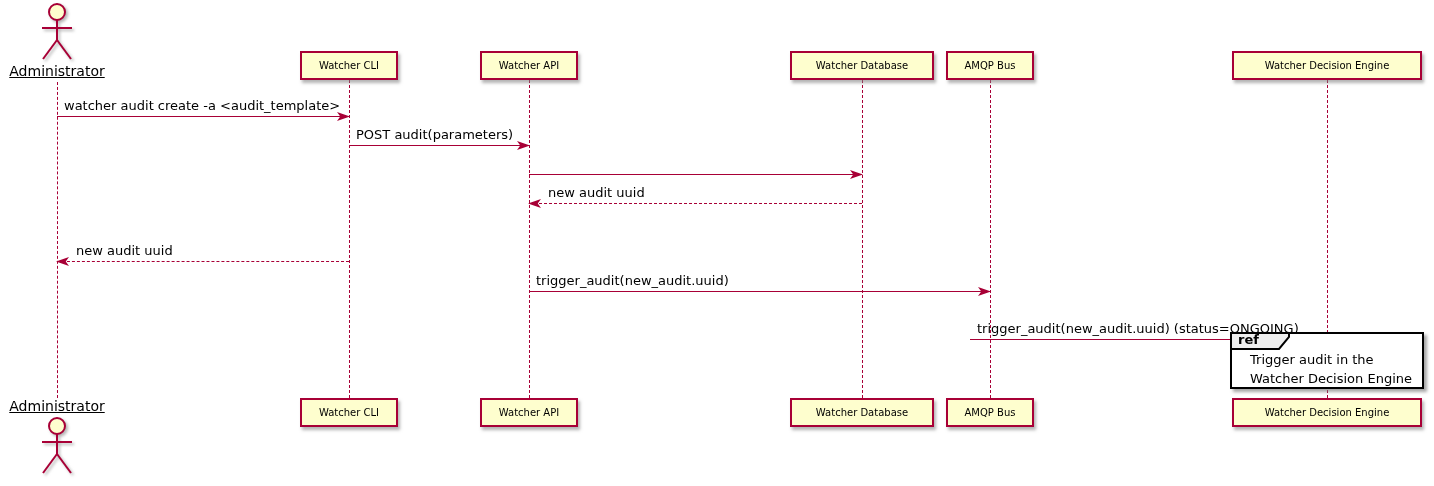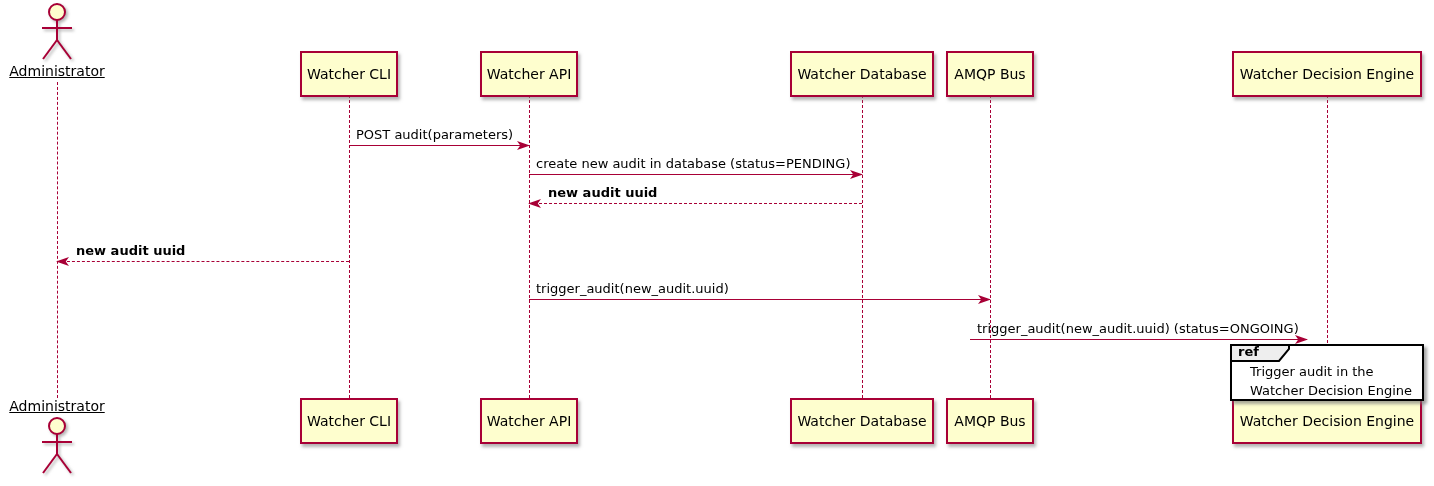--- a/index.html
+++ b/index.html
@@ -23,46 +23,46 @@
     overflow: hidden;
     color: var(--text);
   }
   .lifeline {
     position: absolute;
     width: 0;
     border-left: 1px dashed var(--stroke);
   }
   .pbox {
     position: absolute;
-    height: 46px;
+    height: 29px;
     background: var(--participant-fill);
     border: 2px solid var(--stroke);
     box-shadow: 2px 3px 3px rgba(130,130,130,0.6);
     display: flex;
     align-items: center;
     justify-content: center;
-    font-size: 14px;
+    font-size: 10px;
     color: var(--text);
     white-space: nowrap;
   }
   .actor-label {
     position: absolute;
     transform: translateX(-50%);
     font-size: 14px;
     color: var(--text);
     white-space: nowrap;
     text-decoration: underline;
   }
   .stick { position: absolute; filter: drop-shadow(2px 2px 1.5px rgba(130,130,130,0.6)); }
   .msg {
     position: absolute;
     height: 22px;
   }
   .msg.solid  { border-bottom: 1px solid var(--stroke); }
-  .msg.dashed { border-bottom: 1px dashed var(--stroke); font-weight: bold; }
+  .msg.dashed { border-bottom: 1px dashed var(--stroke); }
   .msg-label {
     position: absolute;
     bottom: 3px;
     font-size: 13px;
     color: var(--text);
     white-space: nowrap;
   }
   .msg.right .msg-label { left: 7px; }
   .msg.left  .msg-label { left: 19px; }
   .arr {
@@ -107,37 +107,40 @@
 
 <div class="canvas">
 
   <div class="lifeline" style="left:57px;  top:82px; height:316px;"></div>
   <div class="lifeline" style="left:349px; top:80px; height:318px;"></div>
   <div class="lifeline" style="left:529px; top:80px; height:318px;"></div>
   <div class="lifeline" style="left:862px; top:80px; height:318px;"></div>
   <div class="lifeline" style="left:990px; top:80px; height:318px;"></div>
   <div class="lifeline" style="left:1327px;top:80px; height:318px;"></div>
 
+  <div class="msg solid right" style="left:57px;  top:95px;  width:292px;">
+    <span class="msg-label">watcher audit create -a &lt;audit_template&gt;</span>
+    <span class="arr arr-r"></span>
+  </div>
   <div class="msg solid right" style="left:349px; top:124px; width:180px;text-align:center;">
     <span class="msg-label">POST audit(parameters)</span>
     <span class="arr arr-r"></span>
   </div>
   <div class="msg solid right" style="left:529px; top:153px; width:333px;">
-    <span class="msg-label">create new audit in database (status=PENDING)</span>
     <span class="arr arr-r"></span>
   </div>
   <div class="msg dashed left" style="left:529px; top:182px; width:333px;">
     <span class="msg-label">new audit uuid</span>
     <span class="arr arr-l"></span>
   </div>
   <div class="msg dashed left" style="left:57px;  top:240px; width:292px;">
     <span class="msg-label">new audit uuid</span>
     <span class="arr arr-l"></span>
   </div>
-  <div class="msg solid right" style="left:529px; top:278px; width:461px;">
+  <div class="msg solid right" style="left:529px; top:270px; width:461px;">
     <span class="msg-label">trigger_audit(new_audit.uuid)</span>
     <span class="arr arr-r"></span>
   </div>
   <div class="msg solid right" style="left:970px; top:298px; width:337px;margin-top:20px;">
     <span class="msg-label">trigger_audit(new_audit.uuid) (status=ONGOING)</span>
     <span class="arr arr-r"></span>
   </div>
 
   <div class="pbox" style="left:300px;  top:51px; width:98px;">
       <span>Watcher CLI</span>
@@ -182,21 +185,21 @@
 
   <div class="actor-label" style="left:57px; top:398px;">Administrator</div>
   <svg class="stick" style="left:37px; top:415px;" width="40" height="62" viewBox="0 0 40 62">
     <circle cx="20" cy="11" r="8" style="fill:var(--participant-fill); stroke:var(--stroke);" stroke-width="2"></circle>
     <line x1="20" y1="19" x2="20" y2="39" style="stroke:var(--stroke);" stroke-width="2"></line>
     <line x1="5" y1="27" x2="35" y2="27" style="stroke:var(--stroke);" stroke-width="2"></line>
     <line x1="20" y1="39" x2="6" y2="58" style="stroke:var(--stroke);" stroke-width="2"></line>
     <line x1="20" y1="39" x2="34" y2="58" style="stroke:var(--stroke);" stroke-width="2"></line>
   </svg>
 
-  <div class="refbox" style="left:1230px; top:344px; width:194px; height:57px;">
+  <div class="refbox" style="left:1230px; top:332px; width:194px; height:57px;">
     <div class="ref-tab">
       <svg width="64" height="19" viewBox="0 0 64 19">
         <path d="M1,1 L59,1 L59,5 L49,17 L1,17 Z" style="fill:var(--ref-tab-fill); stroke:var(--ref-border);" stroke-width="2"></path>
       </svg>
       <span class="ref-keyword">ref</span>
     </div>
     <div class="ref-body">
       <div>Trigger audit in the</div>
       <div>Watcher Decision Engine</div>
     </div>

